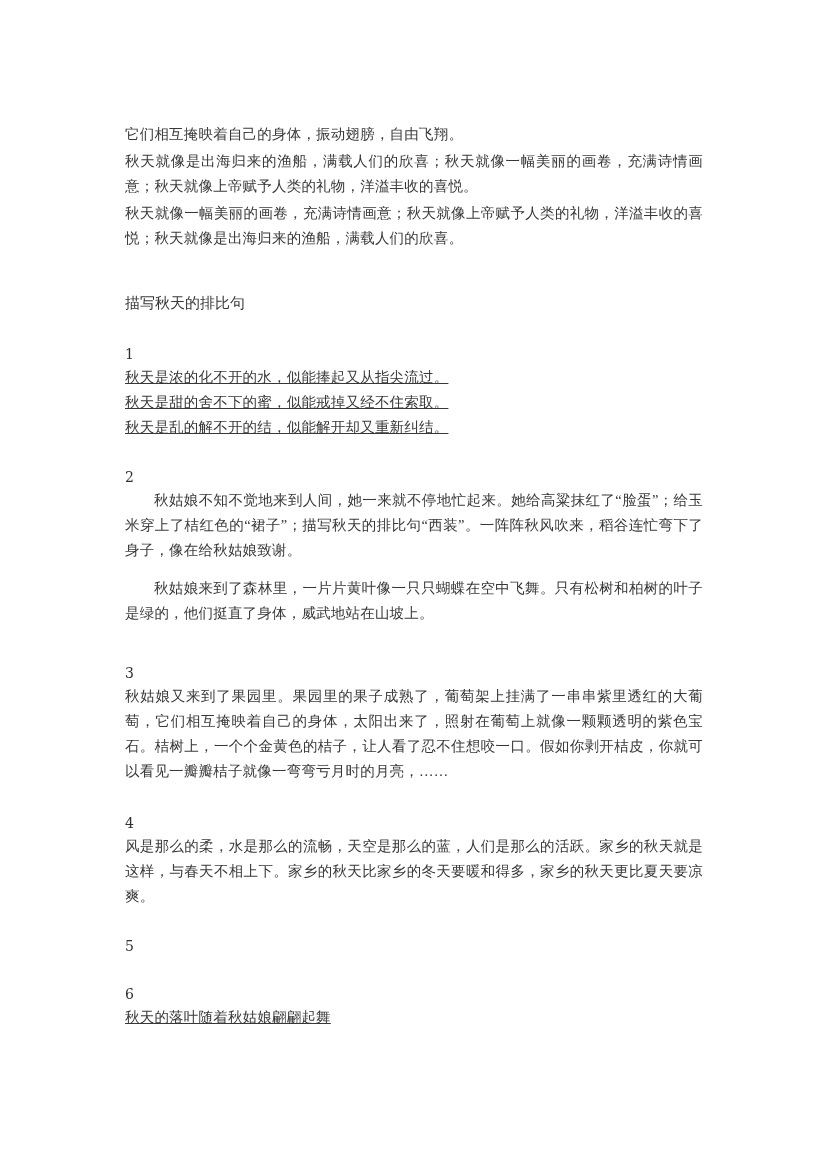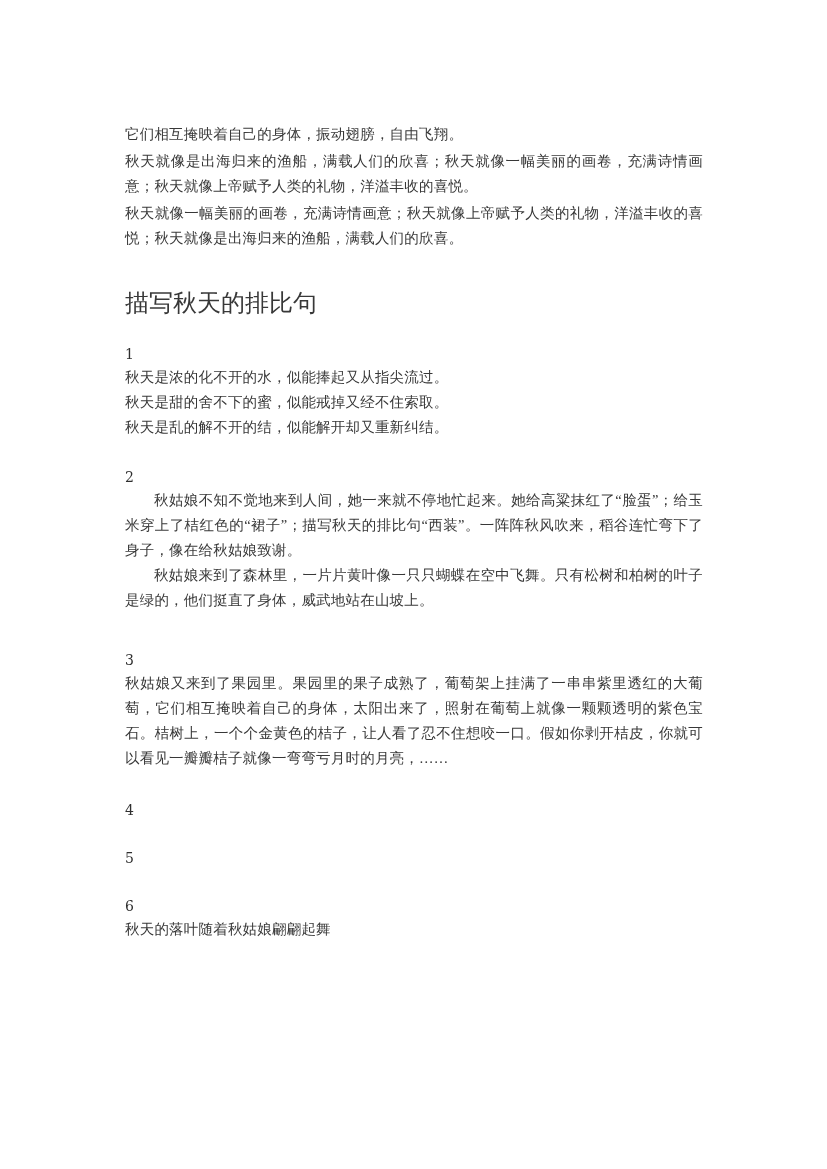--- a/index.html
+++ b/index.html
@@ -25,42 +25,42 @@
     margin: 0;
     font-size: 14.5px;
     line-height: 25px;
     text-align: justify;
     letter-spacing: 0.2px;
   }
   .intro p {
     margin-bottom: 2px;
   }
   .doc-heading {
-    font-size: 24px;
+    font-size: 15px;
     font-weight: normal;
     line-height: 28px;
     margin: 38px 0 0 0;
     text-align: left;
     color: #383838;
   }
   .section {
     margin-top: 26px;
   }
   .section.mt-lg { margin-top: 36px; }
   .section.mt-md { margin-top: 28px; }
   .section .num {
     font-size: 14px;
     line-height: 22px;
     text-align: left;
     font-family: "DejaVu Serif", "Liberation Serif", serif;
     color: #2f2f2f;
   }
   .indent { text-indent: 2em; }
-  .para-gap { margin-top: 0; }
-  .single { text-align: left; }
+  .para-gap { margin-top: 13px; }
+  .single { text-align: left; text-decoration: underline; }
 </style>
 </head>
 <body>
 
 <div class="page">
 
   <div class="intro">
     <p>它们相互掩映着自己的身体，振动翅膀，自由飞翔。</p>
     <p>秋天就像是出海归来的渔船，满载人们的欣喜；秋天就像一幅美丽的画卷，充满诗情画意；秋天就像上帝赋予人类的礼物，洋溢丰收的喜悦。</p>
     <p>秋天就像一幅美丽的画卷，充满诗情画意；秋天就像上帝赋予人类的礼物，洋溢丰收的喜悦；秋天就像是出海归来的渔船，满载人们的欣喜。</p>
@@ -81,20 +81,21 @@
     <p class="indent para-gap">秋姑娘来到了森林里，一片片黄叶像一只只蝴蝶在空中飞舞。只有松树和柏树的叶子是绿的，他们挺直了身体，威武地站在山坡上。</p>
   </div>
 
   <div class="section mt-lg">
     <p class="num">3</p>
     <p>秋姑娘又来到了果园里。果园里的果子成熟了，葡萄架上挂满了一串串紫里透红的大葡萄，它们相互掩映着自己的身体，太阳出来了，照射在葡萄上就像一颗颗透明的紫色宝石。桔树上，一个个金黄色的桔子，让人看了忍不住想咬一口。假如你剥开桔皮，你就可以看见一瓣瓣桔子就像一弯弯亏月时的月亮，……</p>
   </div>
 
   <div class="section mt-md">
     <p class="num">4</p>
+    <p>风是那么的柔，水是那么的流畅，天空是那么的蓝，人们是那么的活跃。家乡的秋天就是这样，与春天不相上下。家乡的秋天比家乡的冬天要暖和得多，家乡的秋天更比夏天要凉爽。</p>
   </div>
 
   <div class="section">
     <p class="num">5</p>
   </div>
 
   <div class="section">
     <p class="num">6</p>
     <p class="single">秋天的落叶随着秋姑娘翩翩起舞</p>
   </div>

